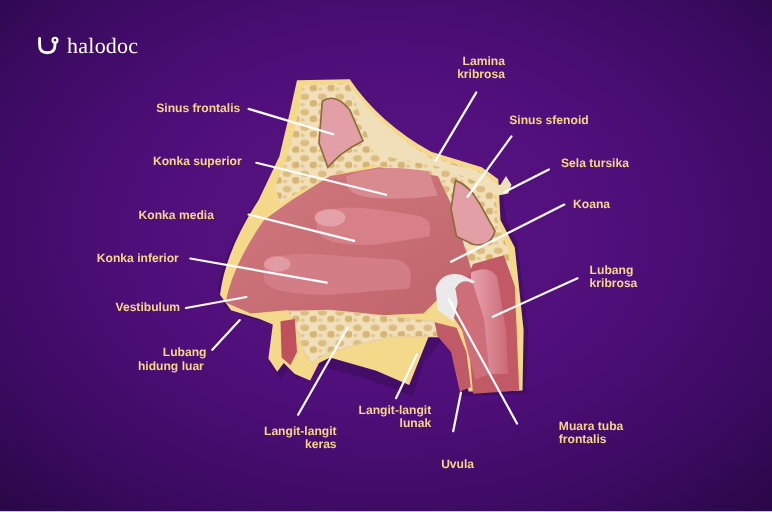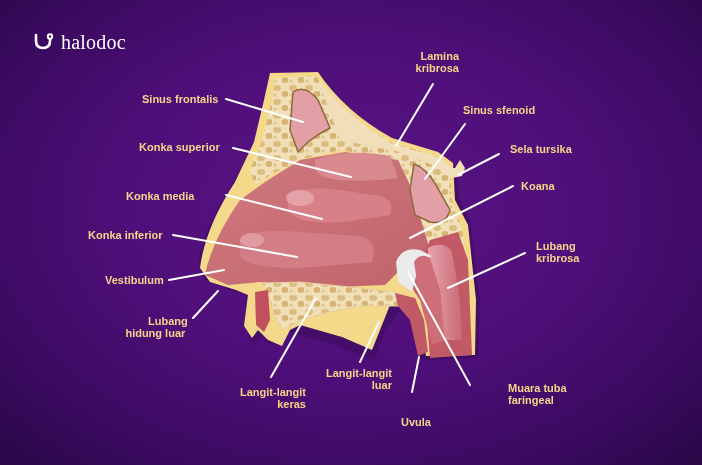--- a/index.html
+++ b/index.html
@@ -121,20 +121,20 @@
     <div>Lubang</div>
     <div>kribrosa</div>
   </div>
 
   <div class="lbl c" style="left:234px; top:386px; width:72px;">
     <div>Langit-langit</div>
     <div>keras</div>
   </div>
   <div class="lbl c" style="left:320px; top:367px; width:72px;">
     <div>Langit-langit</div>
-    <div>luar</div>
+    <div>lunak</div>
   </div>
   <div class="lbl c" style="left:395px; top:416px; width:36px;">Uvula</div>
   <div class="lbl l" style="left:472px; top:382px;margin-left:36px;">
     <div>Muara tuba</div>
-    <div>faringeal</div>
+    <div>frontalis</div>
   </div>
 </div>
 
 </body></html>

